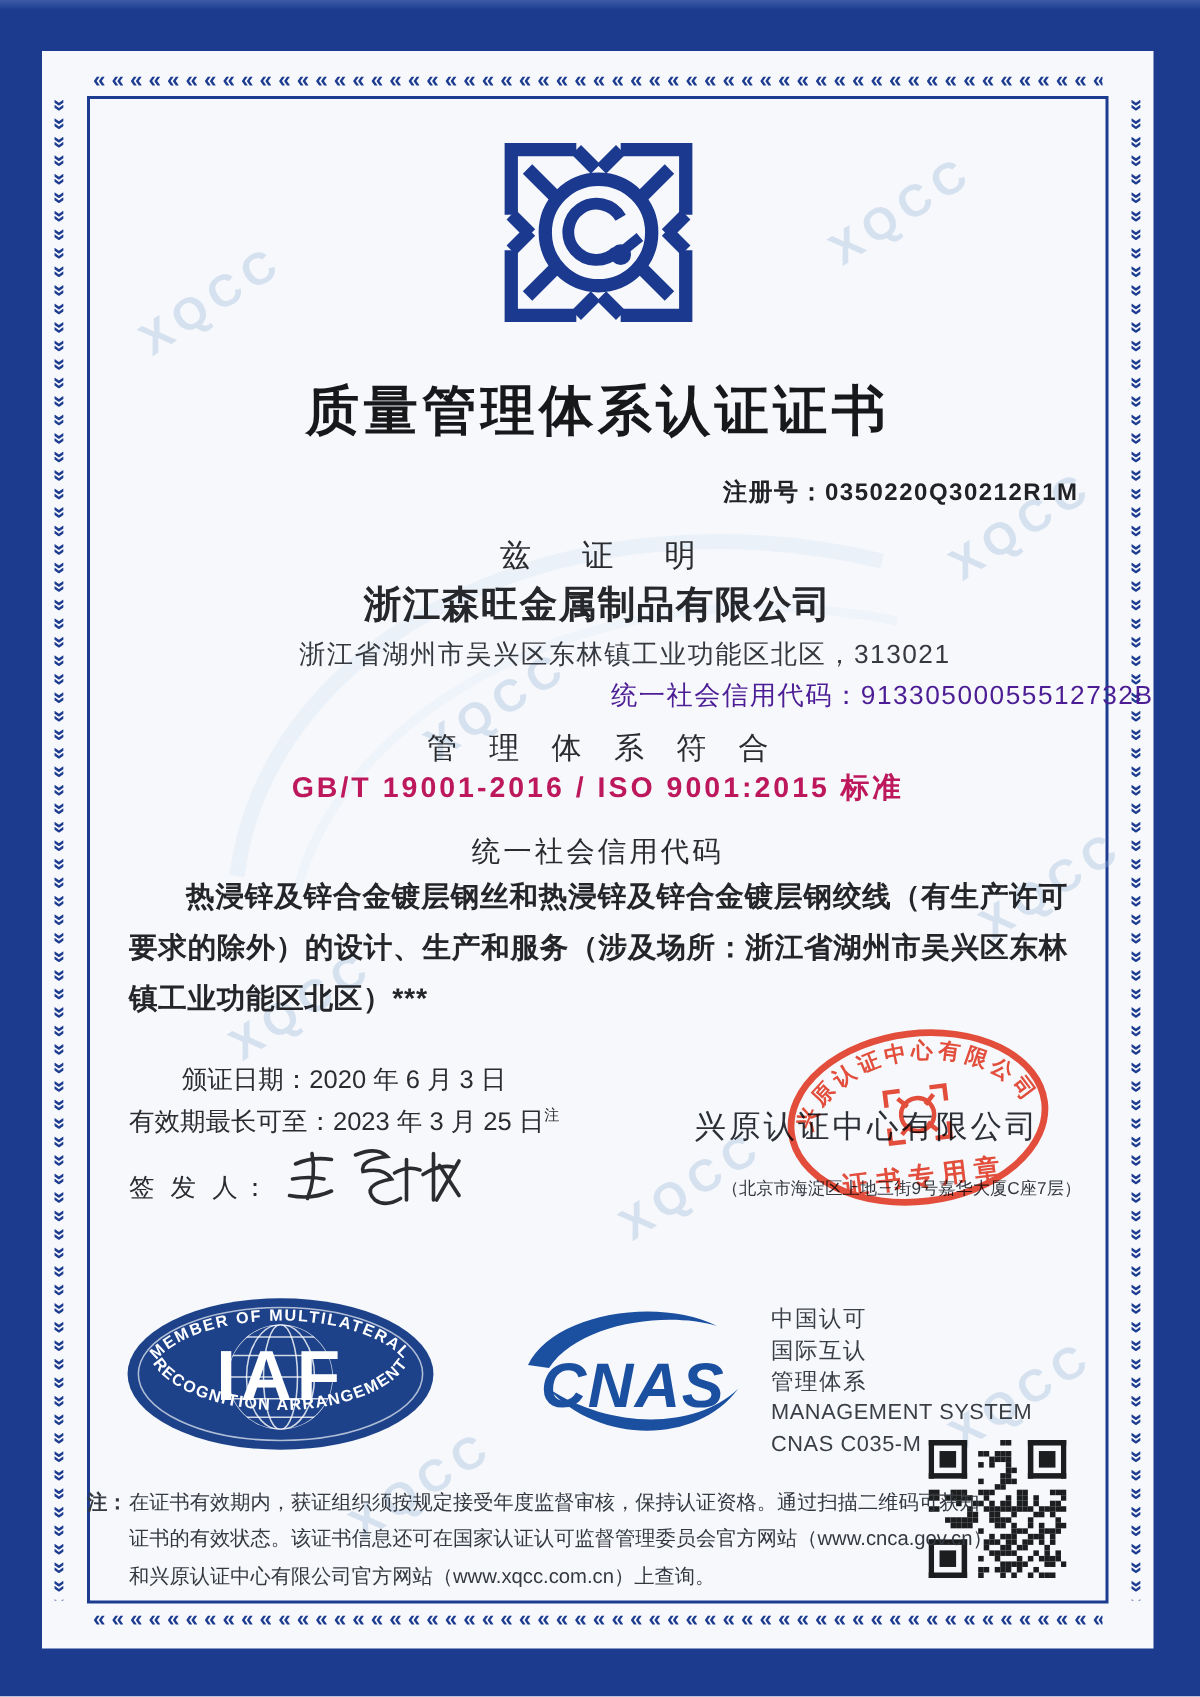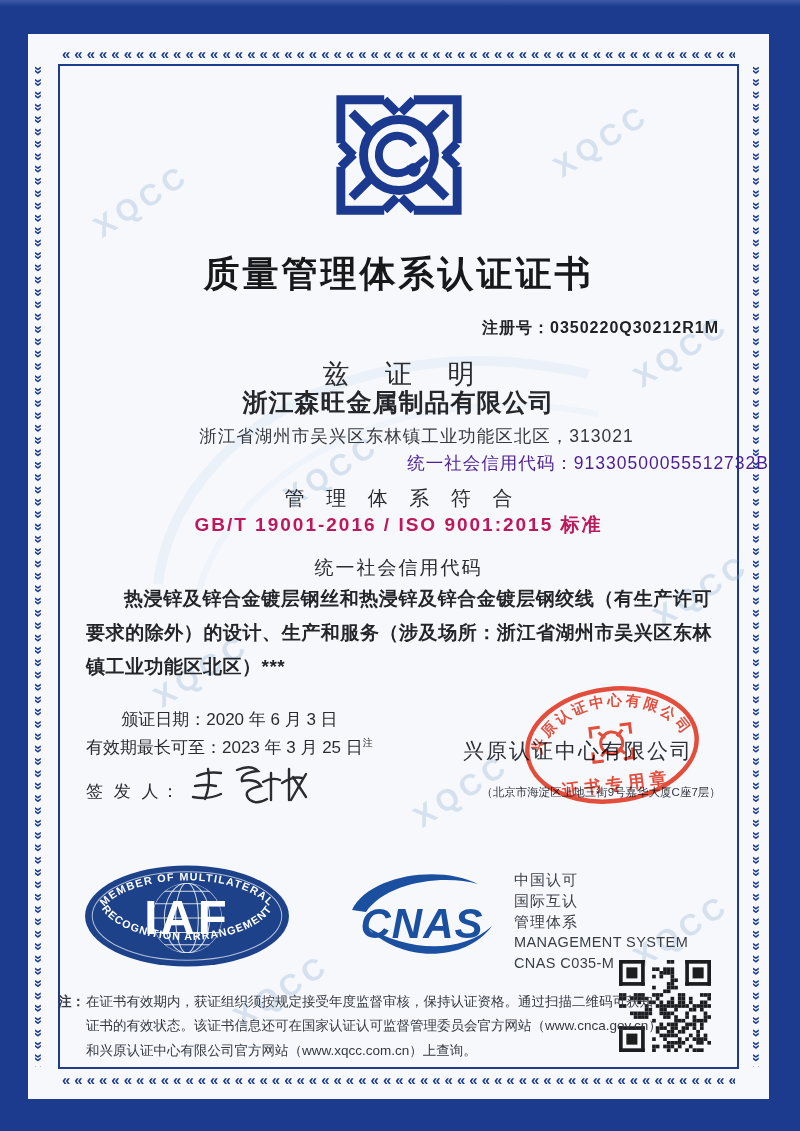--- a/index.html
+++ b/index.html
@@ -48,21 +48,21 @@
   .title{
     position:absolute;left:0;right:0;top:216px;text-align:center;
     font-size:36px;font-weight:bold;color:#17181a;letter-spacing:3px;
   }
   .regline{
     position:absolute;right:50px;top:284px;
     font-size:16px;font-weight:bold;color:#202226;letter-spacing:1px;
   }
   .certify-heading{
     position:absolute;left:0;right:0;top:322px;text-align:center;
-    font-size:27px;color:#2a2c30;letter-spacing:14px;text-indent:14px;
+    font-size:21px;color:#2a2c30;letter-spacing:14px;text-indent:14px;
   }
   .company{
     position:absolute;left:0;right:0;top:352px;text-align:center;
     font-size:25px;font-weight:bold;color:#25272b;letter-spacing:1px;
   }
   .addr{
     position:absolute;left:0;right:0;top:390px;text-align:center;
     font-size:17.5px;color:#36393f;letter-spacing:1px;padding-left:36px;
   }
   .code{

